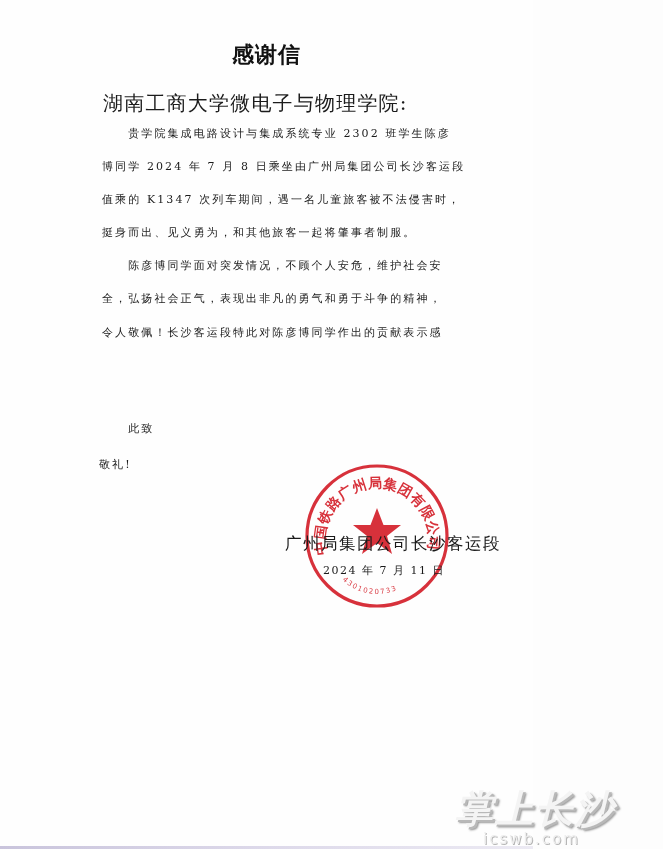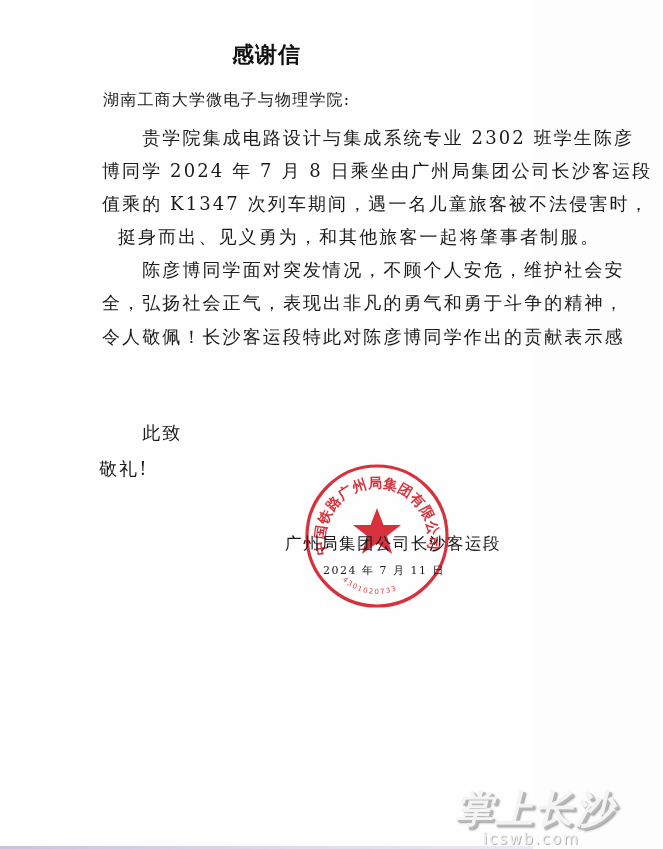--- a/index.html
+++ b/index.html
@@ -27,30 +27,30 @@
       top: 40px;
       text-align: center;
       font-family: "DejaVu Sans", sans-serif;
       font-weight: bold;
       font-size: 22px;
       letter-spacing: 1px;
       color: #111;
     }
     .line {
       position: absolute;
-      font-size: 18px;
+      font-size: 11px;
       white-space: nowrap;
       letter-spacing: 2.1px;
       color: #1b1b1b;
     }
     .salutation {
       left: 103px;
       top: 90px;
       letter-spacing: 1.2px;
-      font-size: 16px;
+      font-size: 20px;
     }
     .stamp {
       position: absolute;
       left: 303px;
       top: 462px;
       width: 148px;
       height: 148px;
     }
     .signature {
       position: absolute;
@@ -112,21 +112,21 @@
 
 <div class="page">
 
   <div class="title">感谢信</div>
 
   <div class="line salutation">湖南工商大学微电子与物理学院:</div>
 
   <div class="line" style="left:102px; top:126px;">　　贵学院集成电路设计与集成系统专业 2302 班学生陈彦</div>
   <div class="line" style="left:102px; top:159px;">博同学 2024 年 7 月 8 日乘坐由广州局集团公司长沙客运段</div>
   <div class="line" style="left:102px; top:192px;">值乘的 K1347 次列车期间，遇一名儿童旅客被不法侵害时，</div>
-  <div class="line" style="left:102px; top:225px;margin-left:16px;">挺身而出、见义勇为，和其他旅客一起将肇事者制服。</div>
+  <div class="line" style="left:102px; top:225px;">挺身而出、见义勇为，和其他旅客一起将肇事者制服。</div>
   <div class="line" style="left:102px; top:258px;">　　陈彦博同学面对突发情况，不顾个人安危，维护社会安</div>
   <div class="line" style="left:102px; top:291px;">全，弘扬社会正气，表现出非凡的勇气和勇于斗争的精神，</div>
   <div class="line" style="left:102px; top:325px;">令人敬佩！长沙客运段特此对陈彦博同学作出的贡献表示感</div>
 
   <div class="line" style="left:102px; top:421px;">　　此致</div>
   <div class="line" style="left:99px; top:457px;">敬礼!</div>
 
   <div class="stamp">
     <svg width="148" height="148" viewBox="0 0 148 148">
       <defs>

